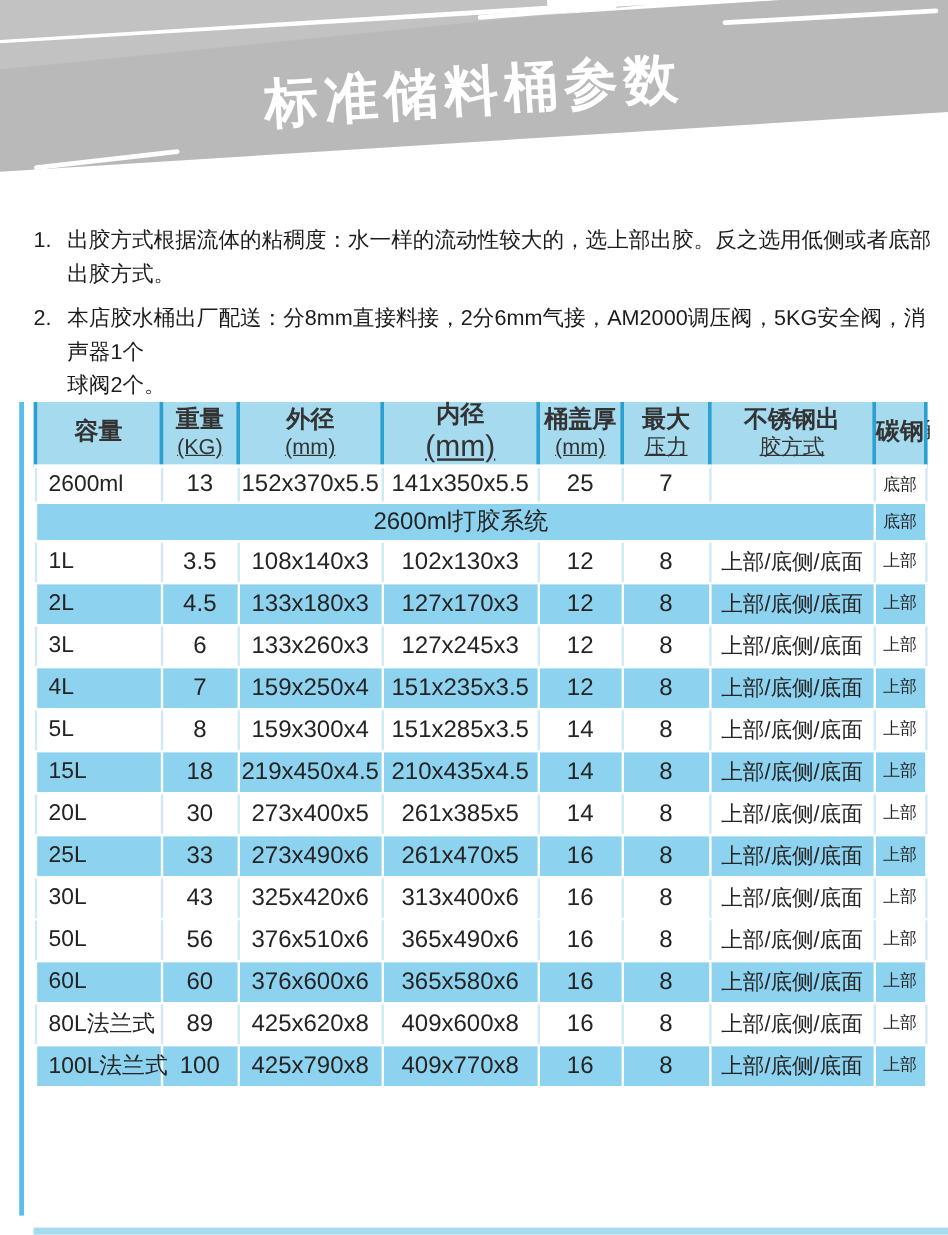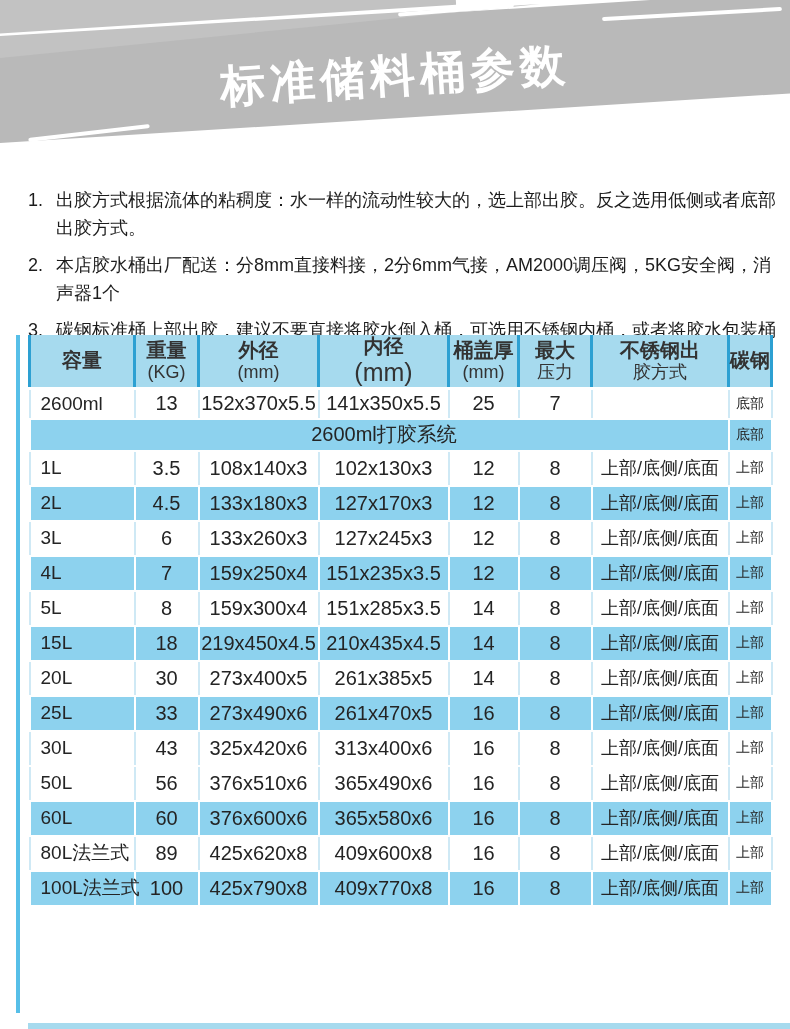--- a/index.html
+++ b/index.html
@@ -32,21 +32,21 @@
   .left-rule{position:absolute;left:16px;top:335px;width:4px;height:678px;background:var(--left-rule,#57bfe8);}
   .bottom-strip{position:absolute;left:28px;right:0;bottom:0;height:6px;background:var(--header-bg,#a6daee);}
   table.spec{position:absolute;left:28px;top:335px;width:742px;border-collapse:collapse;table-layout:fixed;}
   .spec th{
     background:var(--header-bg,#a6daee);height:50px;padding:0;line-height:1.15;
     font-size:20px;font-weight:600;color:#333;
     border-right:3px solid var(--header-rule,#2da0d2);
     border-bottom:3px solid #fff;vertical-align:middle;text-align:center;
   }
   .spec th:first-child{border-left:3px solid var(--header-rule,#2da0d2);}
-  .spec th .sub{display:block;font-size:18px;font-weight:500;}
+  .spec th .sub{display:block;font-size:18px;font-weight:500;text-decoration:underline;}
   .spec th.big-sub .sub{font-size:25px;}
   .spec td{
     height:33px;padding:0;text-align:center;vertical-align:middle;
     font-size:20px;color:#242424;border-bottom:2px solid #fff;white-space:nowrap;
   }
   tr.white td{background:#fff;border-right:2px solid var(--pale-rule,#cfe9f5);}
   tr.white td:first-child{border-left:2px solid var(--pale-rule,#cfe9f5);}
   tr.blue td{background:var(--row-blue,#8dd2ee);border-right:2px solid #fff;}
   tr.blue td:first-child{border-left:2px solid #fff;}
   tr.r-first td{height:28px;}
@@ -70,20 +70,21 @@
 </div>
 
 <div class="notes" id="notes">
     <div class="note">
       <span class="note-num">1.</span>
       <div>出胶方式根据流体的粘稠度：水一样的流动性较大的，选上部出胶。反之选用低侧或者底部出胶方式。</div>
     </div>
     <div class="note">
       <span class="note-num">2.</span>
       <div>本店胶水桶出厂配送：分8mm直接料接，2分6mm气接，AM2000调压阀，5KG安全阀，消声器1个</div>
+      <div>球阀2个。</div>
     </div>
     <div class="note">
       <span class="note-num">3.</span>
       <div>碳钢标准桶上部出胶，建议不要直接将胶水倒入桶，可选用不锈钢内桶，或者将胶水包装桶放进去</div>
       <div>使用。</div>
     </div>
   </div>
 
 <div class="left-rule"></div>
 <div class="bottom-strip"></div>

